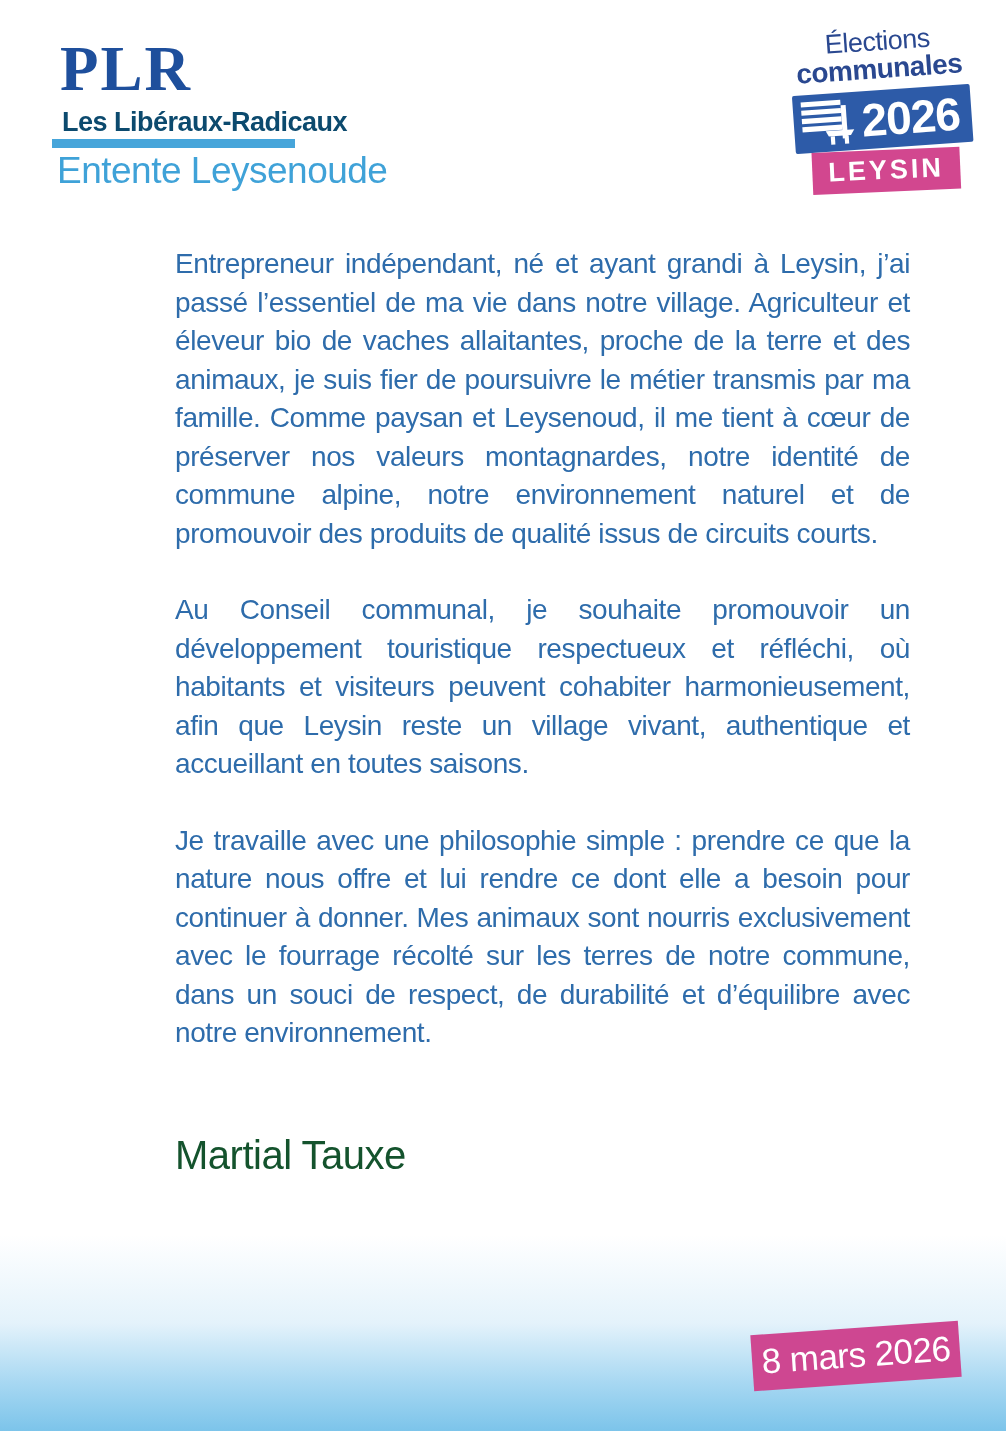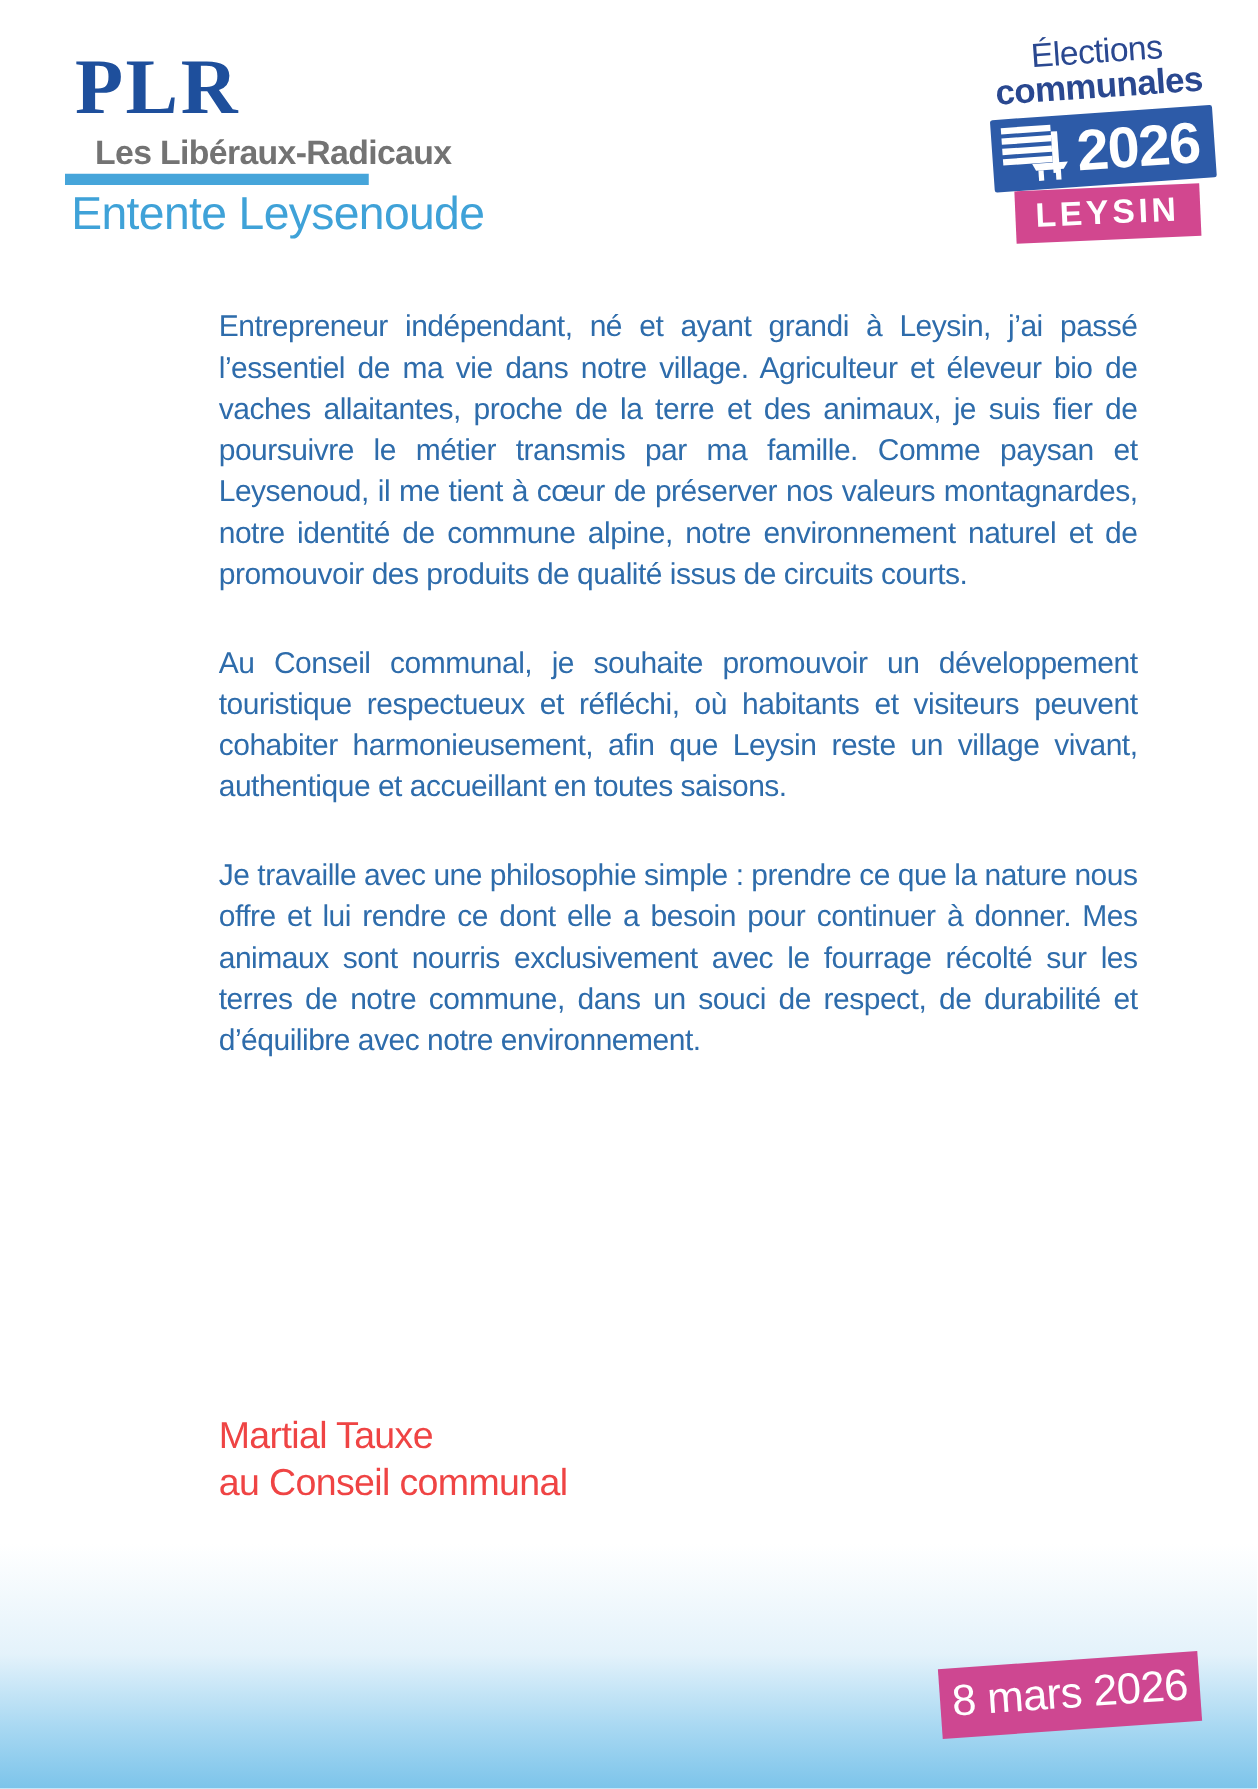--- a/index.html
+++ b/index.html
@@ -40,25 +40,25 @@
   .plr-acronym {
     font-family: "Liberation Serif", serif;
     font-weight: bold;
     font-size: 63px;
     line-height: 1.0;
     color: #1e4f9c;
     letter-spacing: 2px;
   }
   .plr-tagline {
     margin-top: 6px;
-    margin-left: 16px;
+    margin-left: 2px;
     font-weight: bold;
     font-size: 27px;
     letter-spacing: -0.5px;
-    color: #737373;
+    color: #0c4a6e;
   }
   .accent-bar {
     position: absolute;
     left: 52px;
     top: 139px;
     width: 243px;
     height: 9px;
     background: #46a5da;
   }
   .entente-title {
@@ -129,34 +129,34 @@
 
   
   .body-text {
     position: absolute;
     left: 175px;
     top: 245px;
     width: 735px;
   }
   .body-text p {
     margin: 0 0 38px 0;
-    font-size: 24px;
+    font-size: 28px;
     line-height: 1.375;
     letter-spacing: -0.4px;
     text-align: justify;
     color: #2e6cab;
   }
 
   
   .signature {
     position: absolute;
     left: 175px;
     top: 1130px;
-    color: #ef4444;
-    font-size: 30px;
+    color: #14532d;
+    font-size: 40px;
     line-height: 1.25;
     letter-spacing: -0.5px;
   }
 
   
   .date-badge {
     position: absolute;
     left: 752px;
     top: 1328px;
     width: 208px;
@@ -208,18 +208,17 @@
   </div>
 
   <div class="body-text">
     <p>Entrepreneur indépendant, né et ayant grandi à Leysin, j’ai passé l’essentiel de ma vie dans notre village. Agriculteur et éleveur bio de vaches allaitantes, proche de la terre et des animaux, je suis fier de poursuivre le métier transmis par ma famille. Comme paysan et Leysenoud, il me tient à cœur de préserver nos valeurs montagnardes, notre identité de commune alpine, notre environnement naturel et de promouvoir des produits de qualité issus de circuits courts.</p>
     <p>Au Conseil communal, je souhaite promouvoir un développement touristique respectueux et réfléchi, où habitants et visiteurs peuvent cohabiter harmonieusement, afin que Leysin reste un village vivant, authentique et accueillant en toutes saisons.</p>
     <p>Je travaille avec une philosophie simple : prendre ce que la nature nous offre et lui rendre ce dont elle a besoin pour continuer à donner. Mes animaux sont nourris exclusivement avec le fourrage récolté sur les terres de notre commune, dans un souci de respect, de durabilité et d’équilibre avec notre environnement.</p>
   </div>
 
   <div class="signature">
     <div>Martial Tauxe</div>
-    <div>au Conseil communal</div>
   </div>
 
   <div class="date-badge">8 mars 2026</div>
 
 </div>
 
 </body></html>

